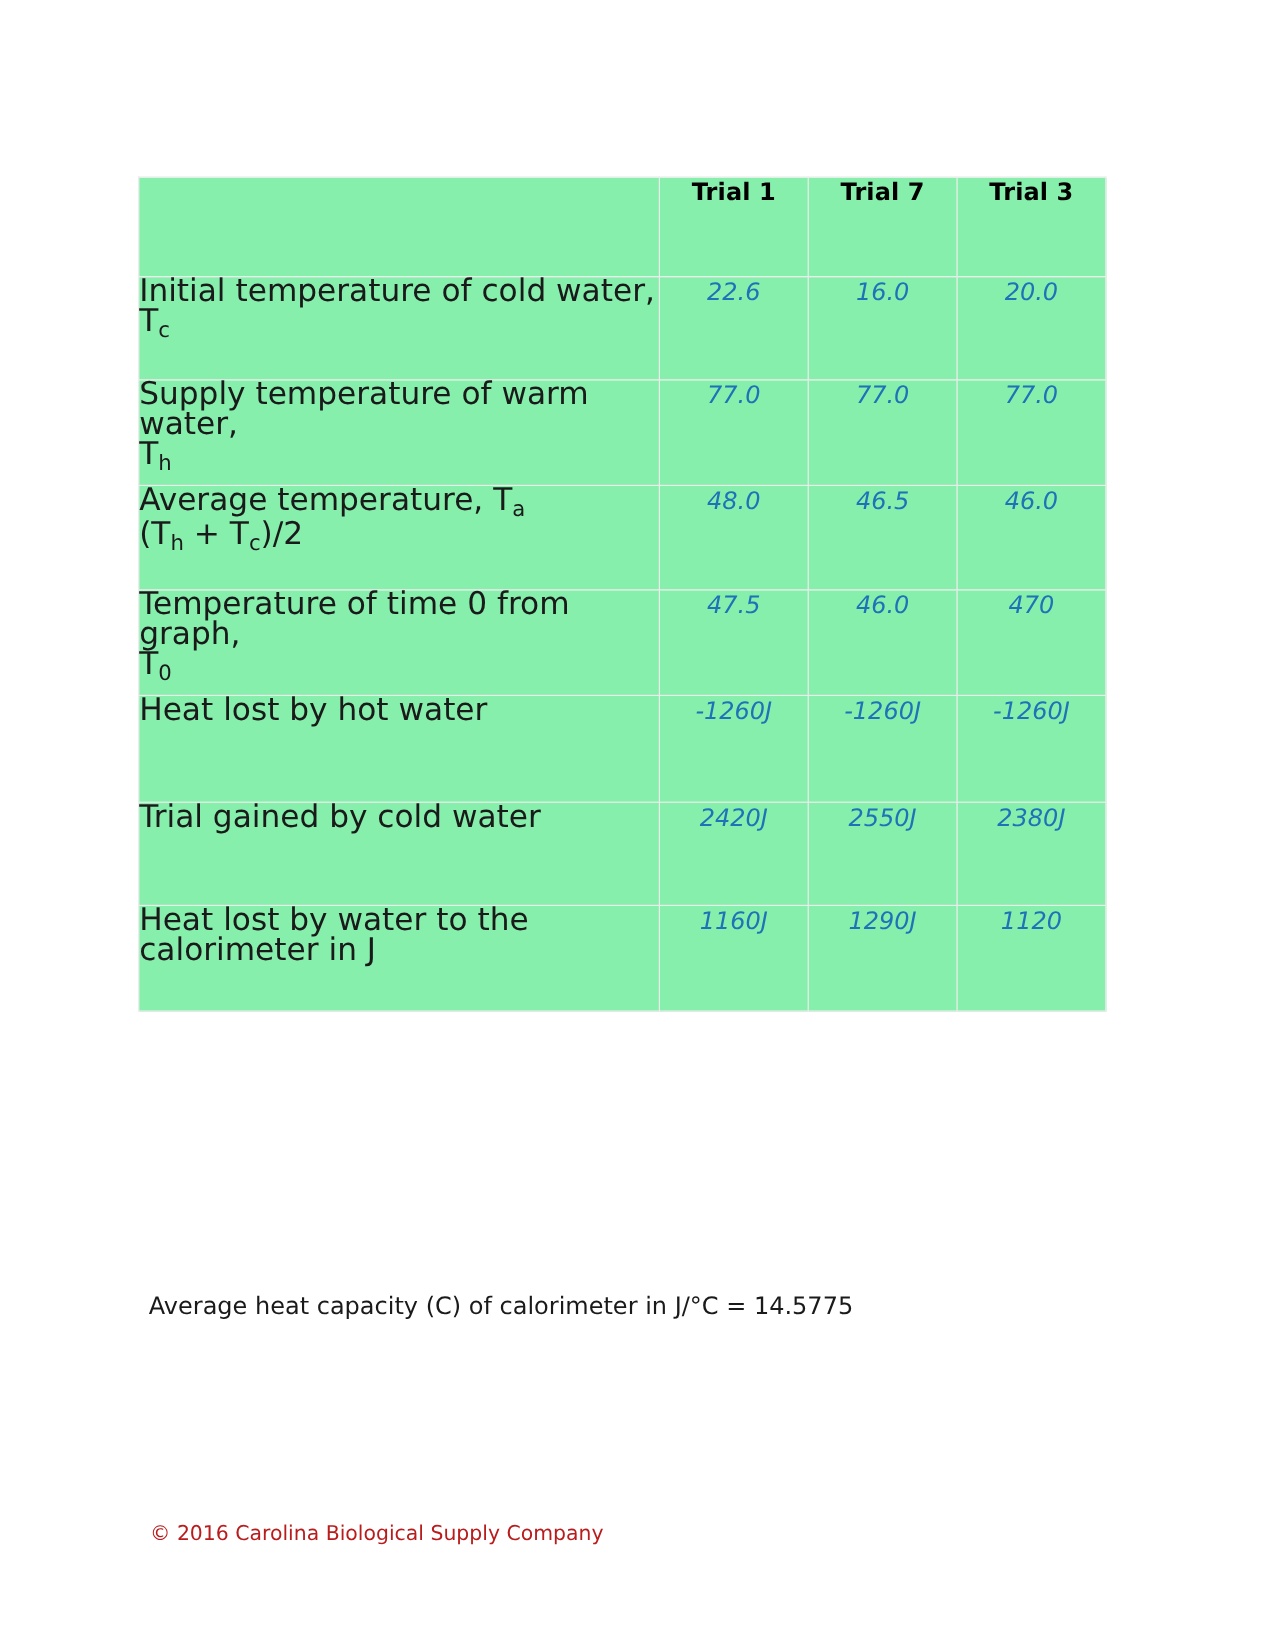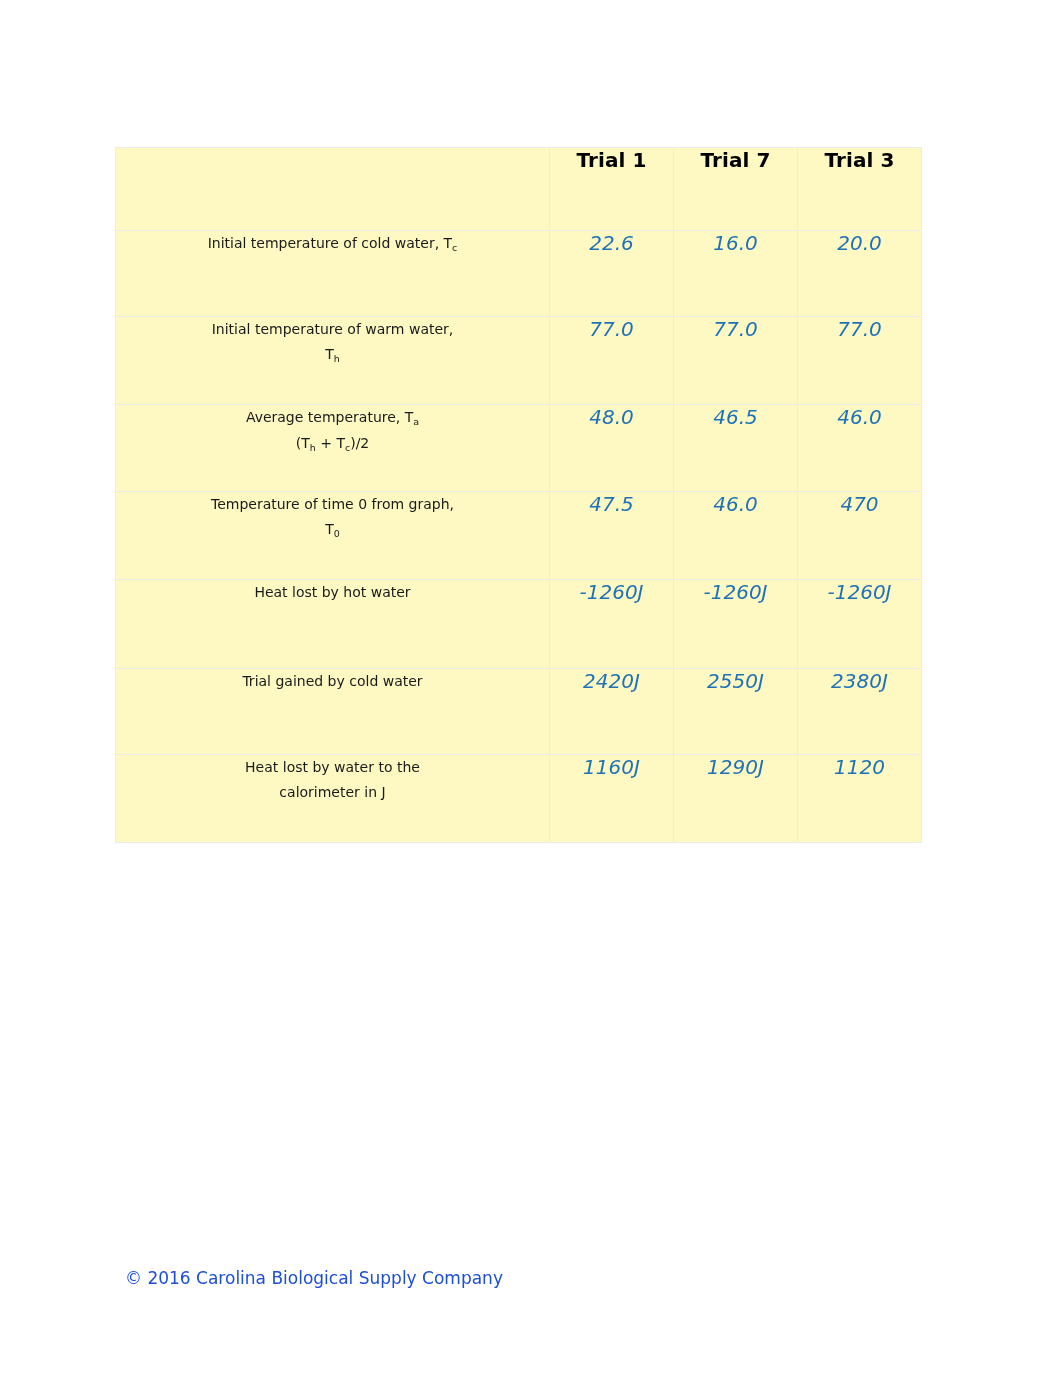--- a/index.html
+++ b/index.html
@@ -30,21 +30,21 @@
     top: 147px;
     width: 806px;
     border-collapse: collapse;
     table-layout: fixed;
   }
   .data-table td,
   .data-table th {
     border: 1px solid #ececec;
     padding: 0;
     vertical-align: top;
-    background: #fef9c3;
+    background: #86efac;
   }
 
   col.c-label { width: 434px; }
   col.c-trial { width: 124px; }
 
   
   .hdr-blank {
     height: 82px;
   }
   .hdr-trial {
@@ -52,26 +52,25 @@
     text-align: center;
     vertical-align: middle;
     font-weight: bold;
     font-size: 20px;
     color: #000000;
     letter-spacing: 0.1px;
   }
 
   
   .row-label {
-    font-size: 14px;
+    font-size: 26px;
     color: #1a1a1a;
     line-height: 25px;
     padding: 0 8px 0 21px;
     vertical-align: middle;
-    text-align: center;
   }
   .row-val {
     text-align: center;
     font-style: italic;
     font-size: 20px;
     color: #1f72b8;
     line-height: 25px;
   }
 
   
@@ -113,21 +112,21 @@
     font-size: 20px;
     color: #1a1a1a;
     white-space: nowrap;
   }
 
   .footer {
     position: absolute;
     left: 125px;
     top: 1268px;
     font-size: 17px;
-    color: #1d4ed8;
+    color: #b91c1c;
     white-space: nowrap;
   }
 </style>
 </head>
 <body>
 
 <div class="page">
 
   <table class="data-table">
     <colgroup>
@@ -150,21 +149,21 @@
         <td class="row-label lbl-lower">
           <span>Initial temperature of cold water, T</span><sub>c</sub>
         </td>
         <td class="row-val val-top">22.6</td>
         <td class="row-val val-top">16.0</td>
         <td class="row-val val-top">20.0</td>
       </tr>
 
       <tr class="r-h88">
         <td class="row-label lbl-lower">
-          <span>Initial temperature of warm water,</span><br>
+          <span>Supply temperature of warm water,</span><br>
           <span>T</span><sub>h</sub>
         </td>
         <td class="row-val val-top">77.0</td>
         <td class="row-val val-top">77.0</td>
         <td class="row-val val-top">77.0</td>
       </tr>
 
       <tr class="r-h87">
         <td class="row-label lbl-lower">
           <span>Average temperature, T</span><sub>a</sub><br>
@@ -211,16 +210,17 @@
         <td class="row-val val-mid">1160J</td>
         <td class="row-val val-mid">1290J</td>
         <td class="row-val val-mid">1120</td>
       </tr>
 
 
 
     </tbody>
   </table>
 
+  <div class="avg-line">Average heat capacity (C) of calorimeter in J/°C = 14.5775</div>
 
   <div class="footer">© 2016 Carolina Biological Supply Company</div>
 
 </div>
 
 </body></html>

